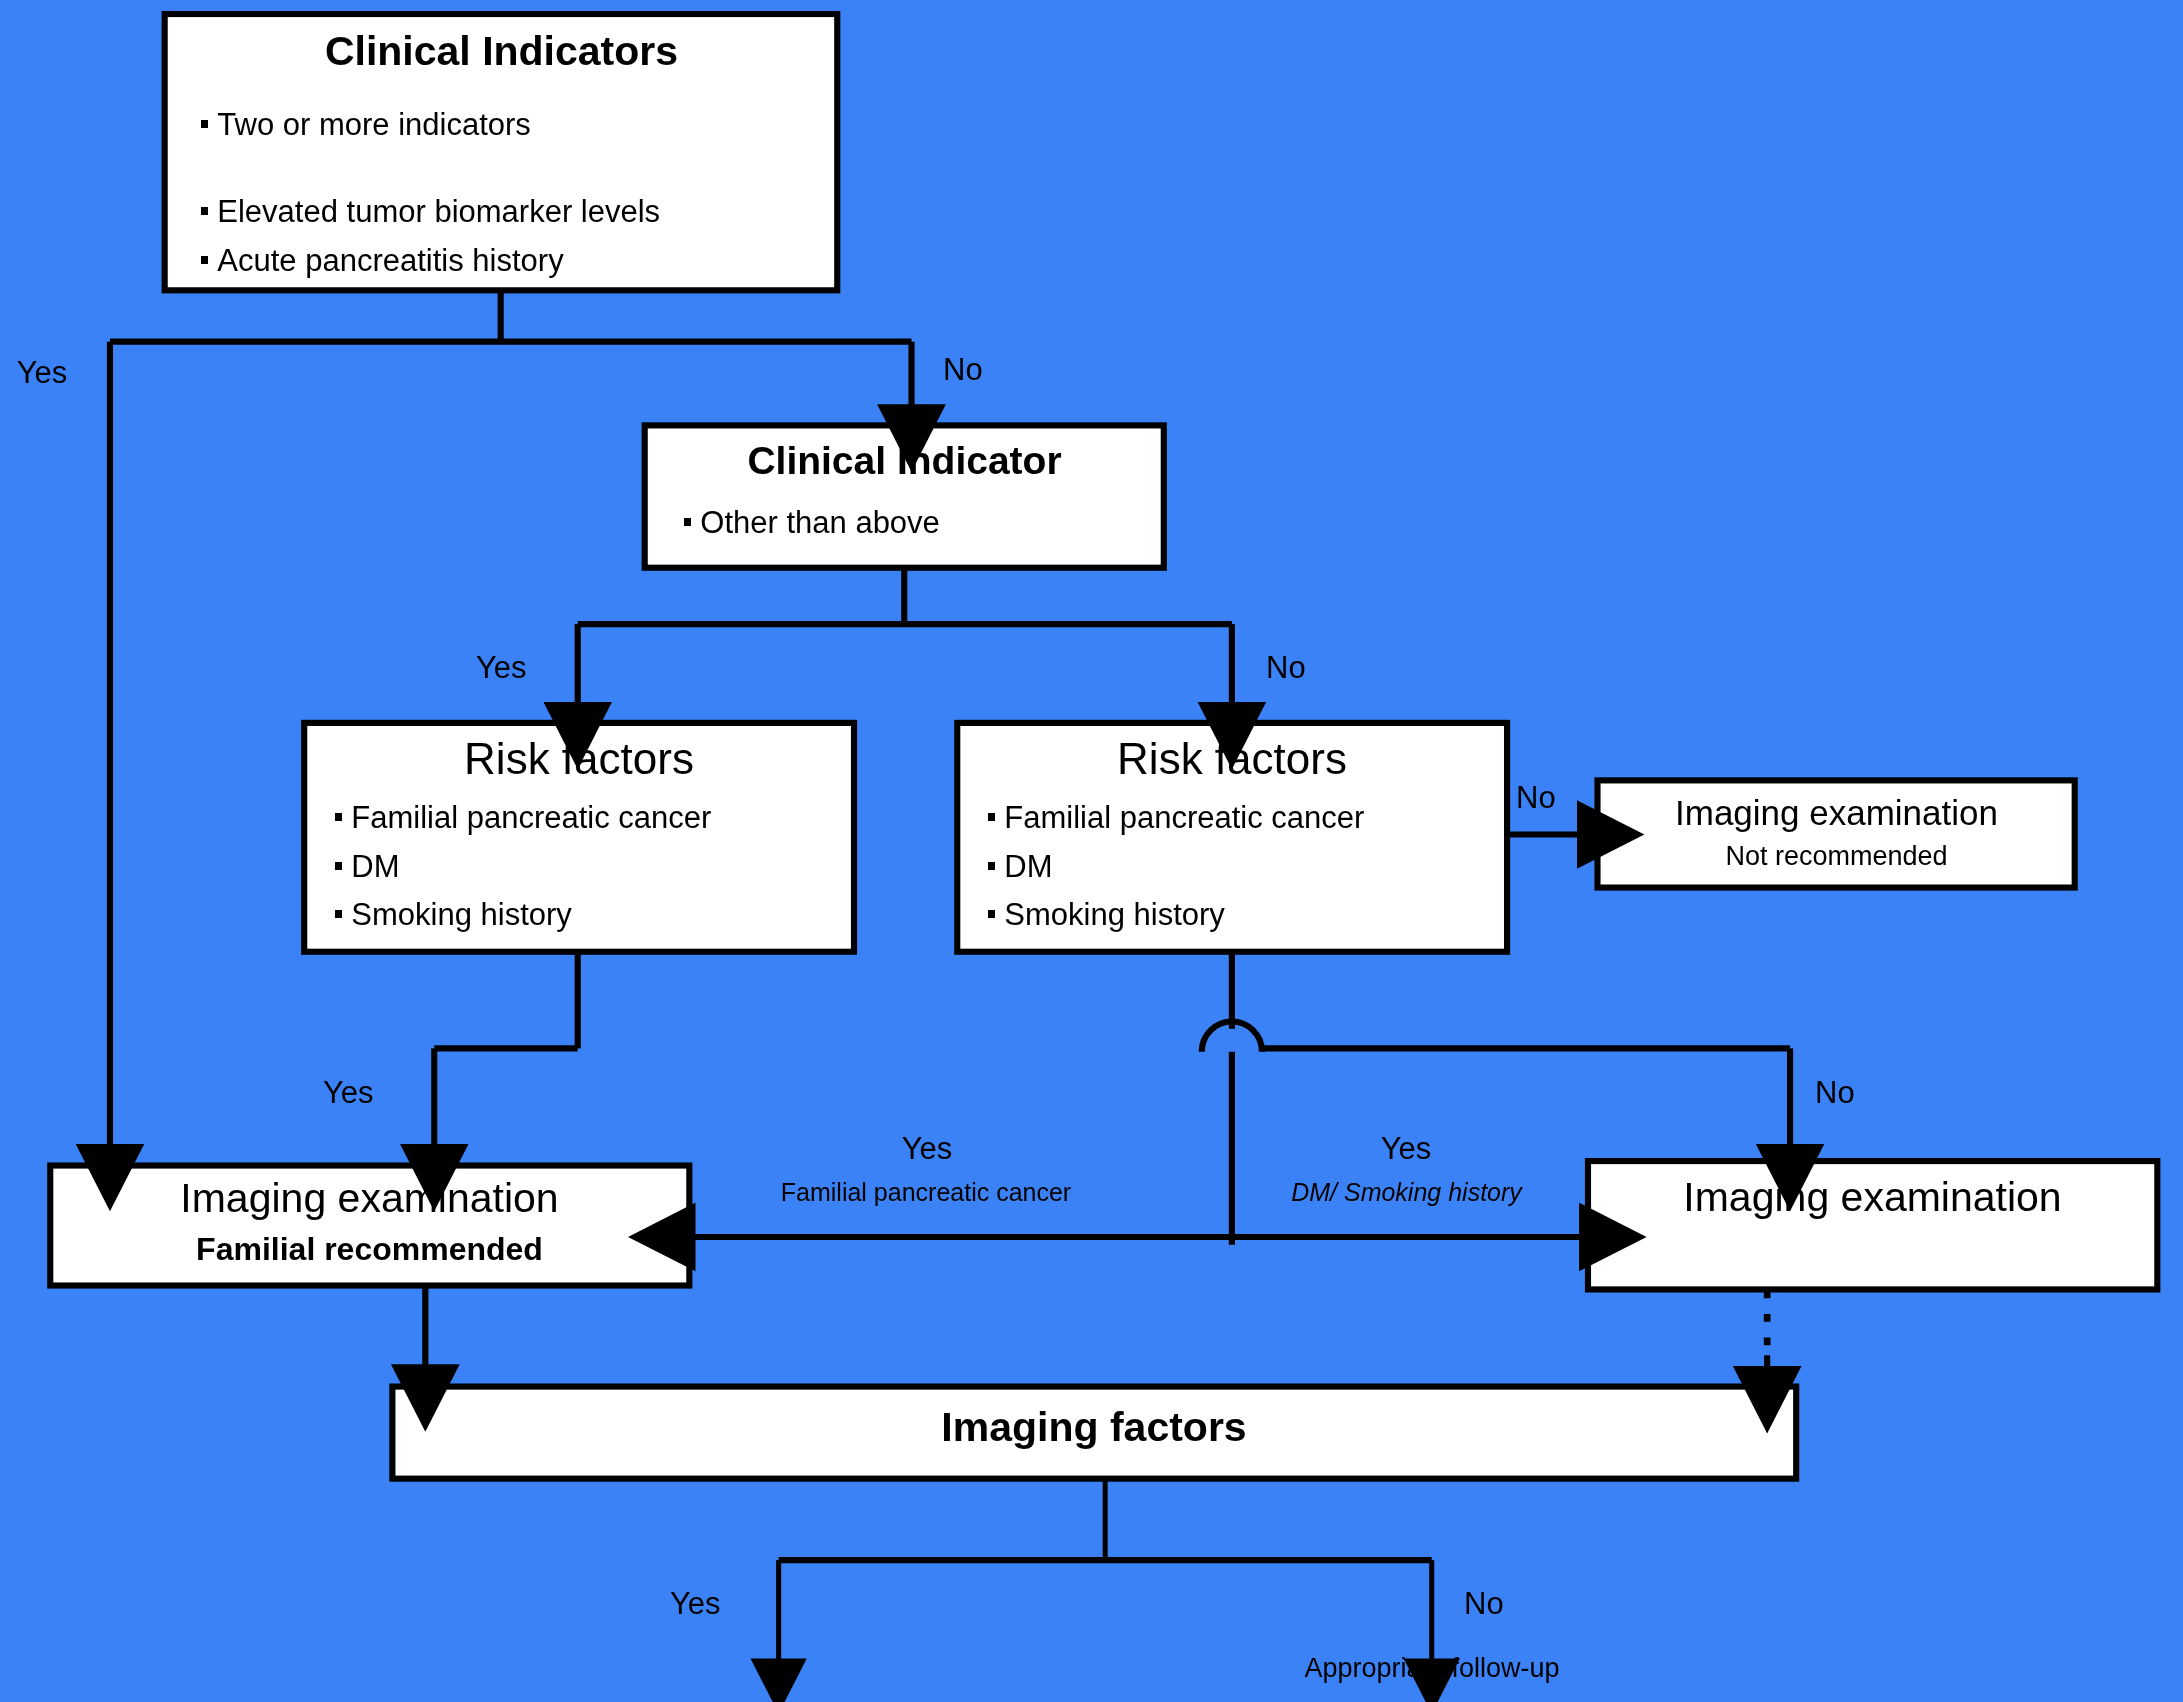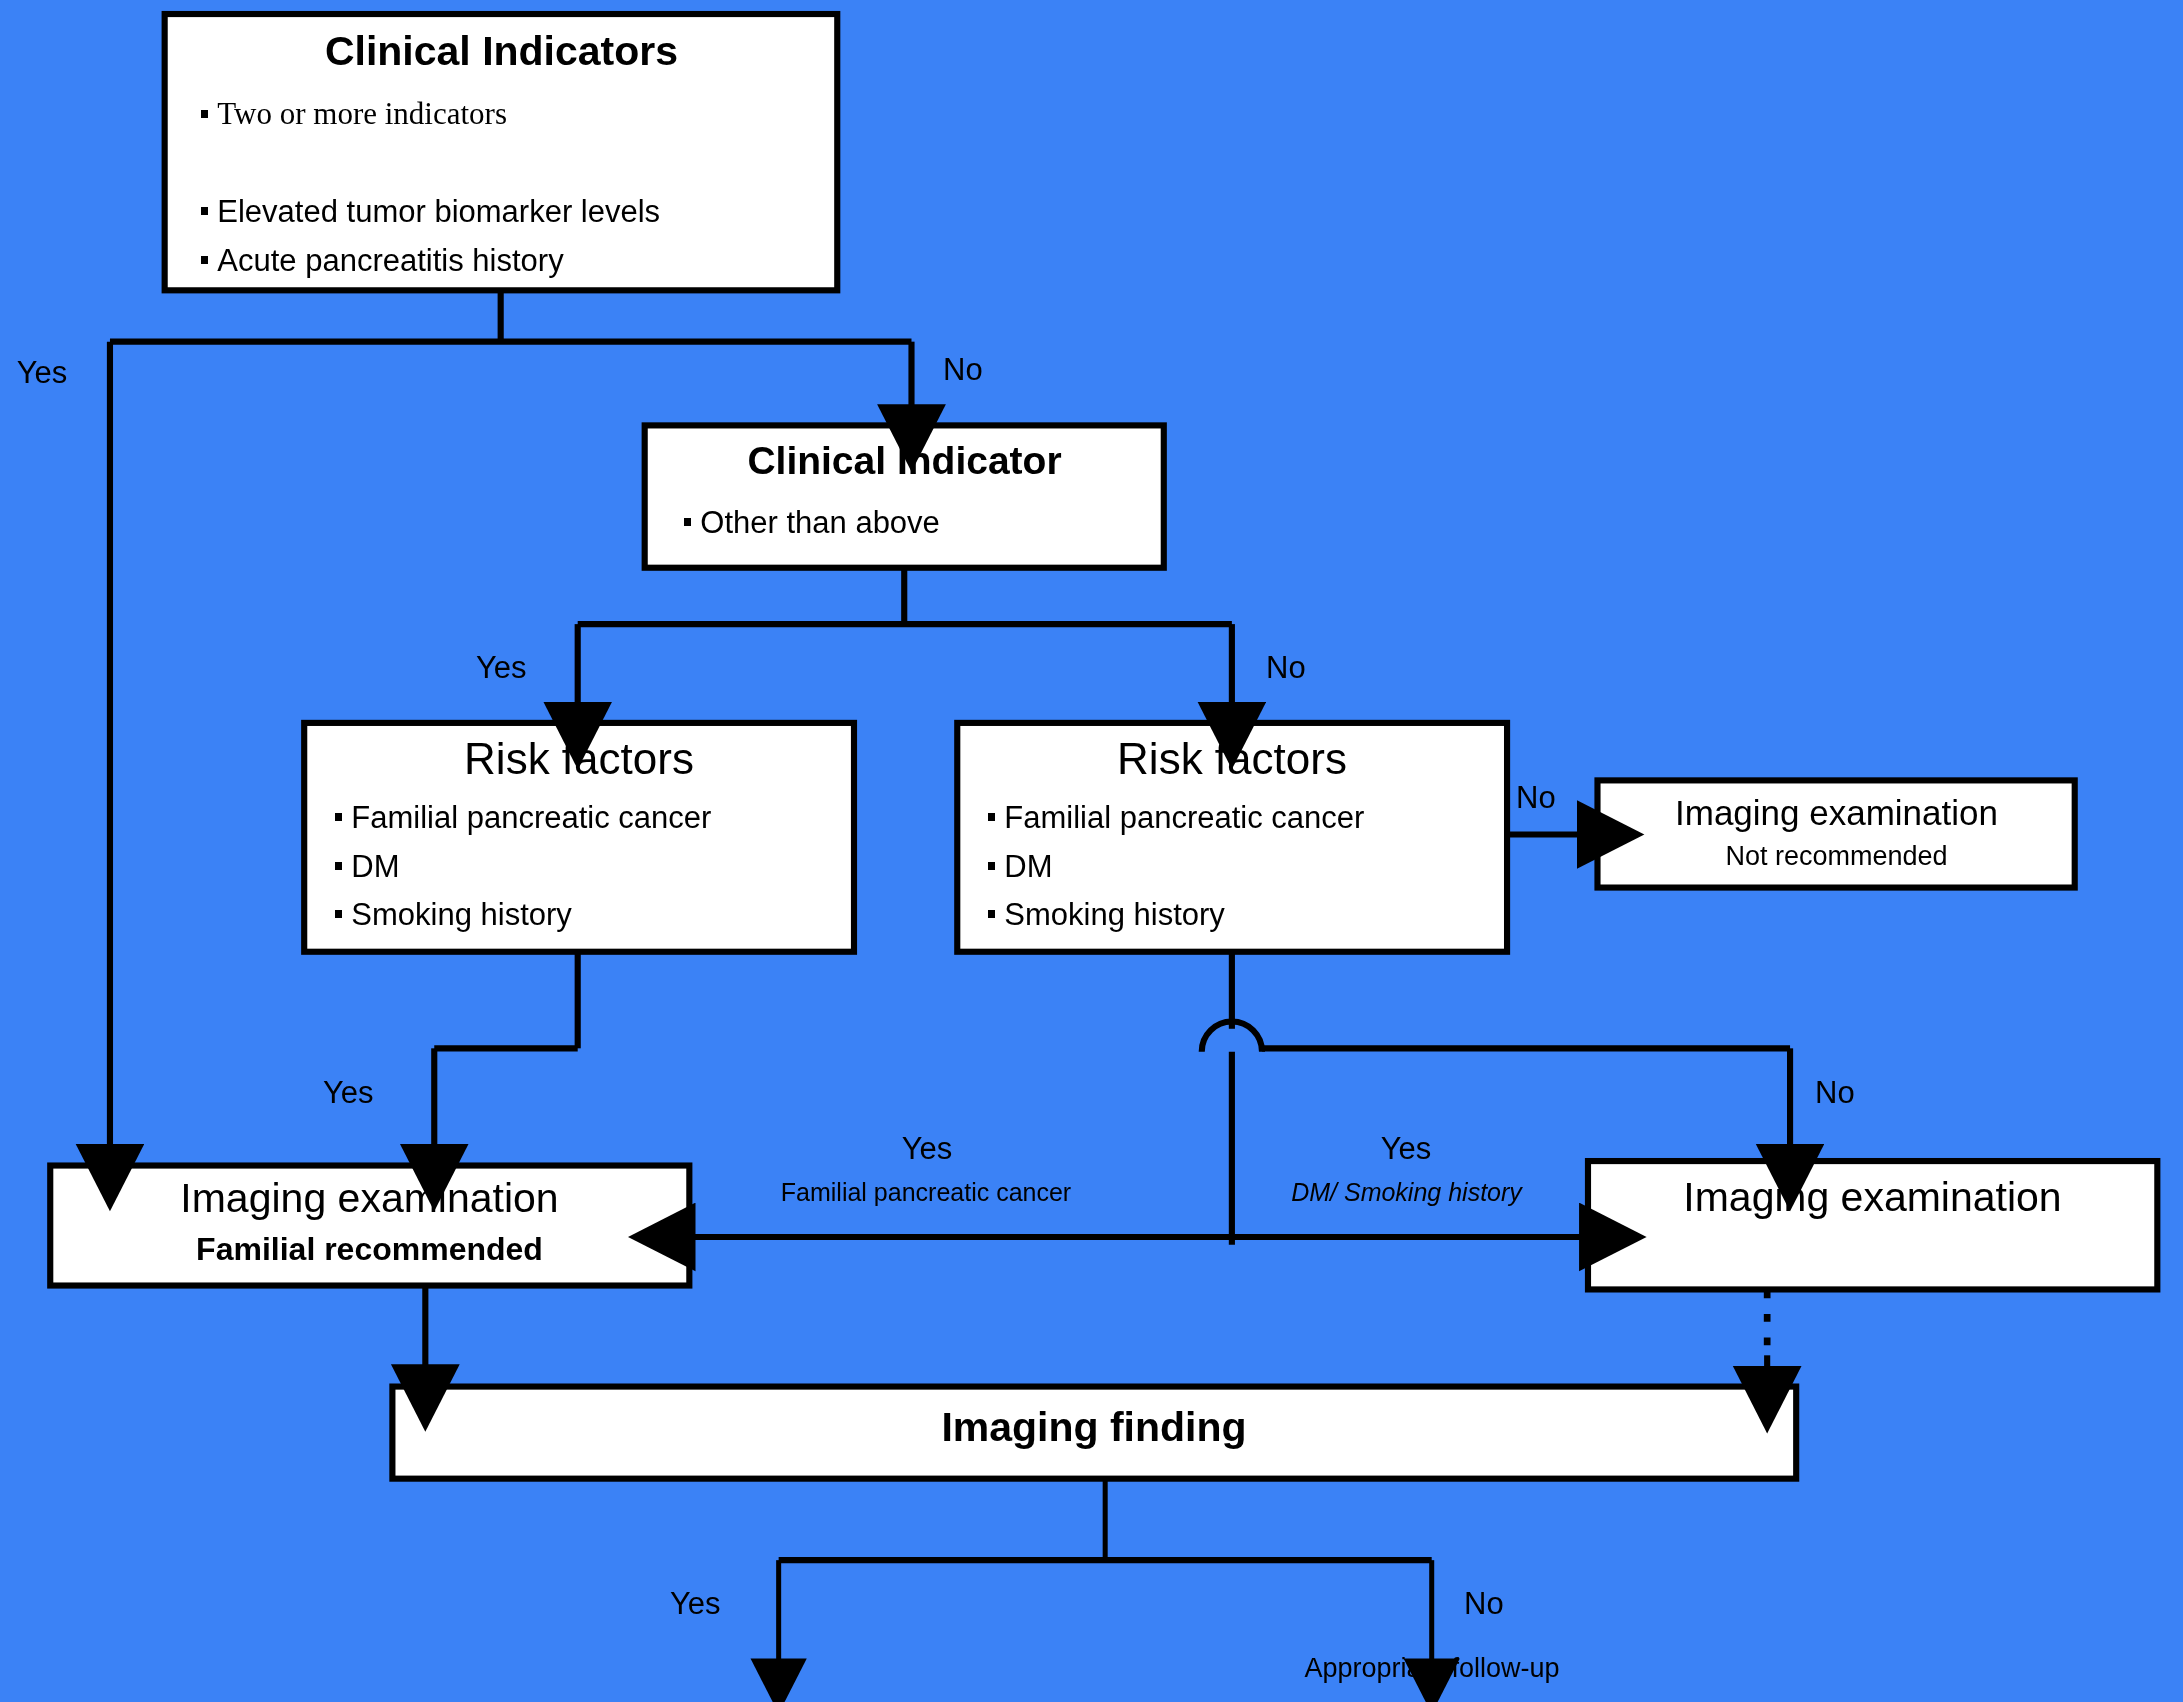--- a/index.html
+++ b/index.html
@@ -88,21 +88,21 @@
     <path class="dotline" d="M 3166,2312 L 3166,2428"></path>
     <path class="flowline" d="M 3166,2428 L 3166,2458" marker-end="url(#arrowFill)"></path>
 
     <path class="flowline-thin" d="M 1980,2649 L 1980,2795"></path>
     <path class="flowline" d="M 1395,2795 L 2565,2795"></path>
     <path class="flowline-thin" d="M 1395,2795 L 1395,2980" marker-end="url(#arrowFill)"></path>
     <path class="flowline-thin" d="M 2565,2795 L 2565,2980" marker-end="url(#arrowFill)"></path>
   </svg>
 
   <div class="lbl ctr t-title-lg" style="left:165px;top:31px;width:673px;">Clinical Indicators</div>
-  <div class="lbl t-item" style="left:201px;top:98px;font-family:Liberation Serif, serif;"><span class="bullet"></span><span>Two or more indicators</span></div>
+  <div class="lbl t-item" style="left:201px;top:109px;"><span class="bullet"></span><span>Two or more indicators</span></div>
   <div class="lbl t-item" style="left:201px;top:196px;"><span class="bullet"></span><span>Elevated tumor biomarker levels</span></div>
   <div class="lbl t-item" style="left:201px;top:245px;"><span class="bullet"></span><span>Acute pancreatitis history</span></div>
 
   <div class="lbl t-yn" style="left:16.7px;top:357px;">Yes</div>
   <div class="lbl t-yn" style="left:943px;top:354px;">No</div>
 
   <div class="lbl ctr t-title-md" style="left:645px;top:441px;width:519px;">Clinical Indicator</div>
   <div class="lbl t-item" style="left:684px;top:507px;"><span class="bullet"></span><span>Other than above</span></div>
 
   <div class="lbl t-yn" style="left:476px;top:652px;">Yes</div>
@@ -131,21 +131,21 @@
   <div class="lbl ctr t-edge-sm" style="left:742px;top:1180px;width:368px;">Familial pancreatic cancer</div>
 
   <div class="lbl ctr t-yn" style="left:1272px;top:1133px;width:268px;">Yes</div>
   <div class="lbl ctr t-edge-sm" style="left:1236px;top:1180px;width:341px;font-style:italic;">DM/ Smoking history</div>
 
   <div class="lbl ctr t-imaging" style="left:50px;top:1178px;width:639px;">Imaging examination</div>
   <div class="lbl ctr t-sub-b" style="left:50px;top:1233px;width:639px;">Familial recommended</div>
 
   <div class="lbl ctr t-imaging" style="left:1588px;top:1177px;width:569px;">Imaging examination</div>
 
-  <div class="lbl ctr t-title-lg" style="left:392px;top:1407px;width:1404px;">Imaging finding</div>
+  <div class="lbl ctr t-title-lg" style="left:392px;top:1407px;width:1404px;">Imaging factors</div>
 
   <div class="lbl t-yn" style="left:670px;top:1588px;">Yes</div>
   <div class="lbl t-yn" style="left:1464px;top:1588px;">No</div>
 
   <div class="lbl ctr t-bot-sm" style="left:1256px;top:1655px;width:352px;">Appropriate follow-up</div>
 
 </div>
 
 
 </body></html>

